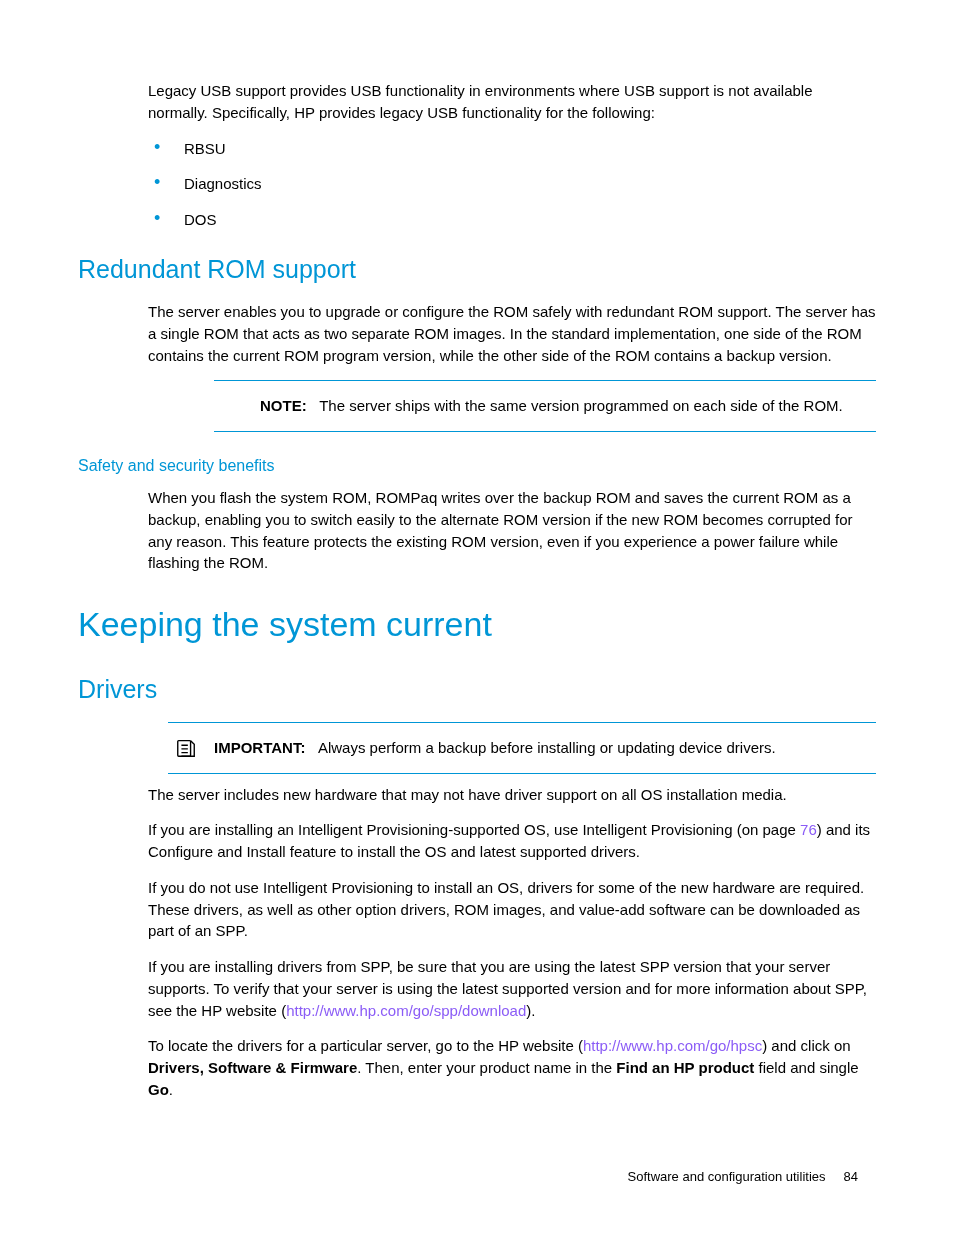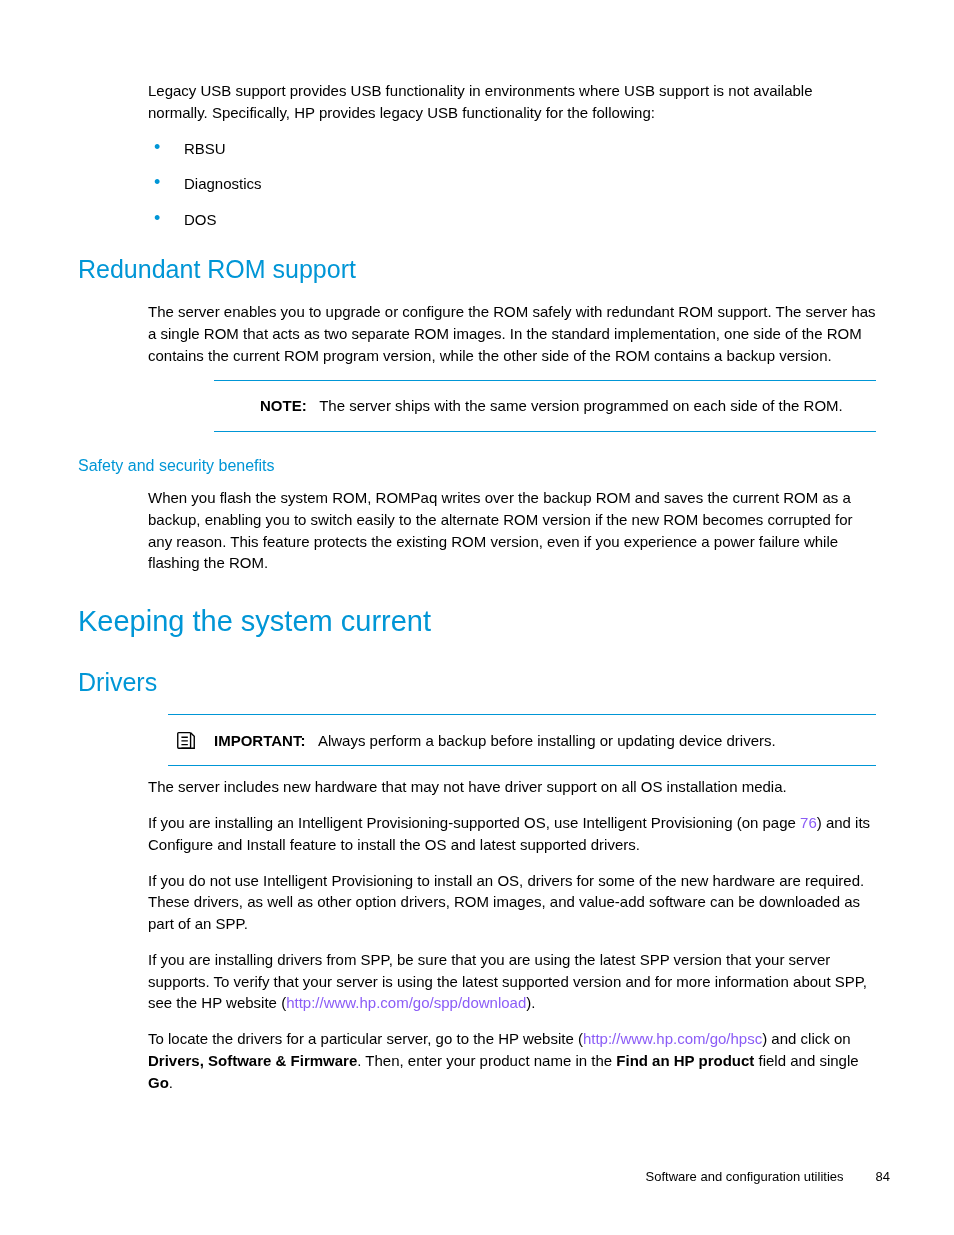--- a/index.html
+++ b/index.html
@@ -38,50 +38,50 @@
     color: #0096d6;
     font-weight: 300;
     font-size: 16px;
     margin-top: 22px;
     margin-bottom: 10px;
     margin-left: 0;
   }
   h1.h1 {
     color: #0096d6;
     font-weight: 300;
-    font-size: 29px;
+    font-size: 34px;
     margin-top: 26px;
     margin-bottom: 22px;
     margin-left: 0;
   }
   .body-block { margin-left: 70px; margin-bottom: 14px; }
   .note-box {
     margin-left: 136px;
     border-top: 1px solid #0096d6;
     border-bottom: 1px solid #0096d6;
     padding: 14px 4px;
     margin-top: 14px;
     margin-bottom: 10px;
     display: flex;
-    align-items: flex-end;
+    align-items: flex-start;
     gap: 14px;
   }
   .note-box .icon-slot { flex: 0 0 28px; display:flex; align-items:center; justify-content:center; }
   .note-box .note-text { flex: 1; }
   .note-text b { font-weight: 600; }
   a.link { color: #8b5cf6; text-decoration: none; }
   .bold { font-weight: 600; }
   .footer {
     position: absolute;
     bottom: 48px;
-    right: 64px;
+    right: 96px;
     font-size: 13px;
     color: #000;
     display: flex;
-    gap: 32px;
+    gap: 18px;
     align-items: baseline;
   }
   .footer .pnum { }
   svg.icon { width: 22px; height: 22px; }
 </style>
 </head>
 <body>
 
 <p class="intro-block">Legacy USB support provides USB functionality in environments where USB support is not available normally. Specifically, HP provides legacy USB functionality for the following:</p>
 <ul class="bullets">

